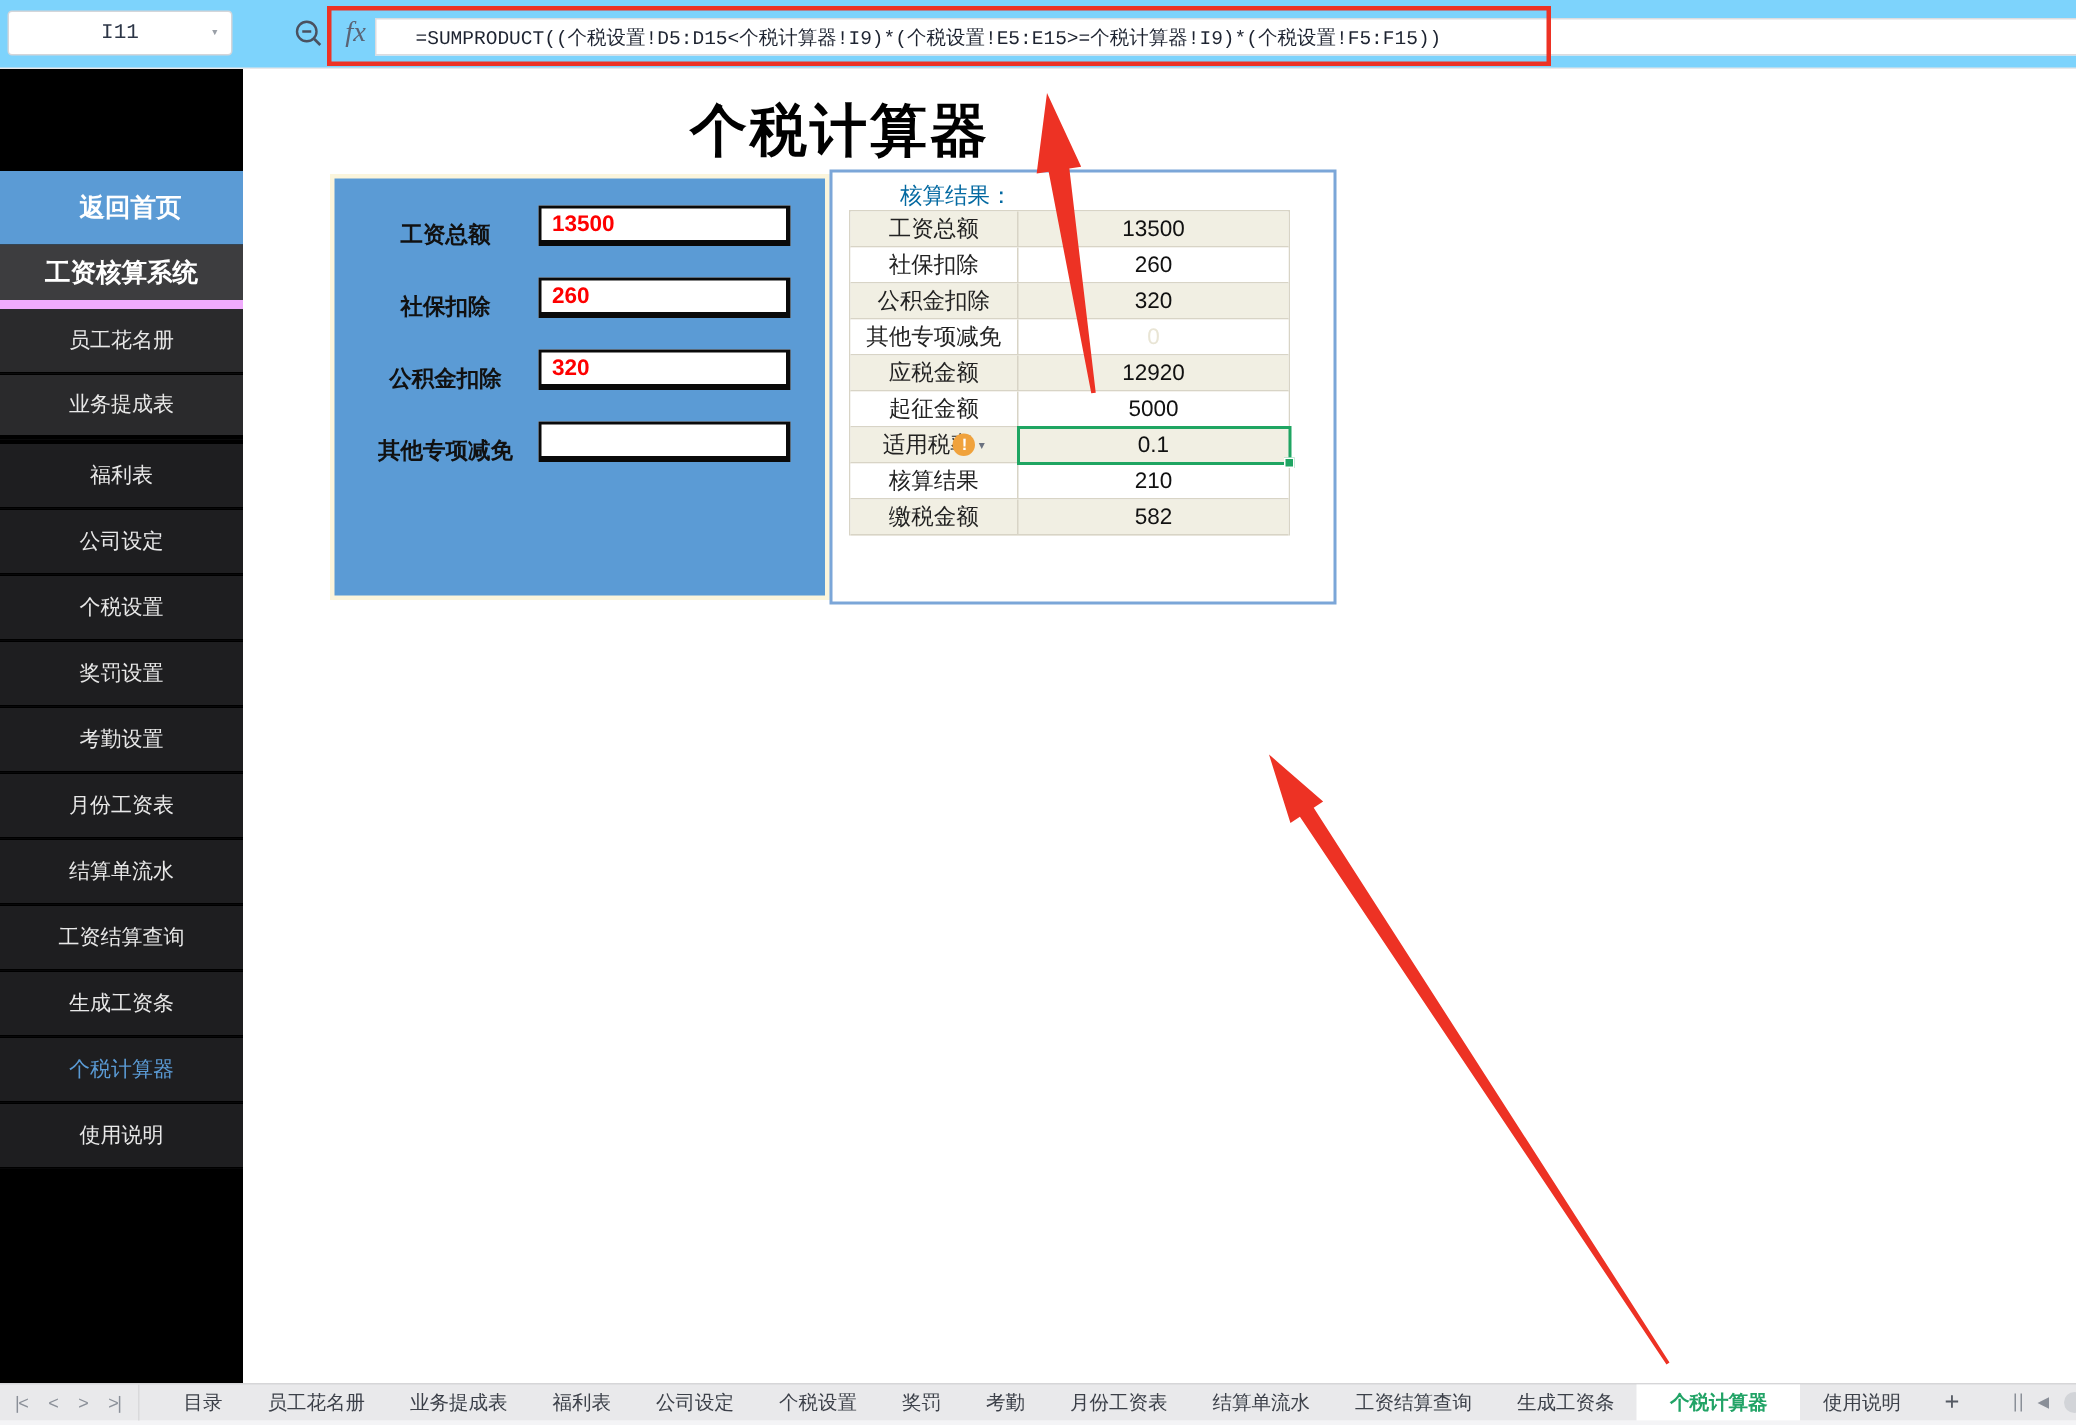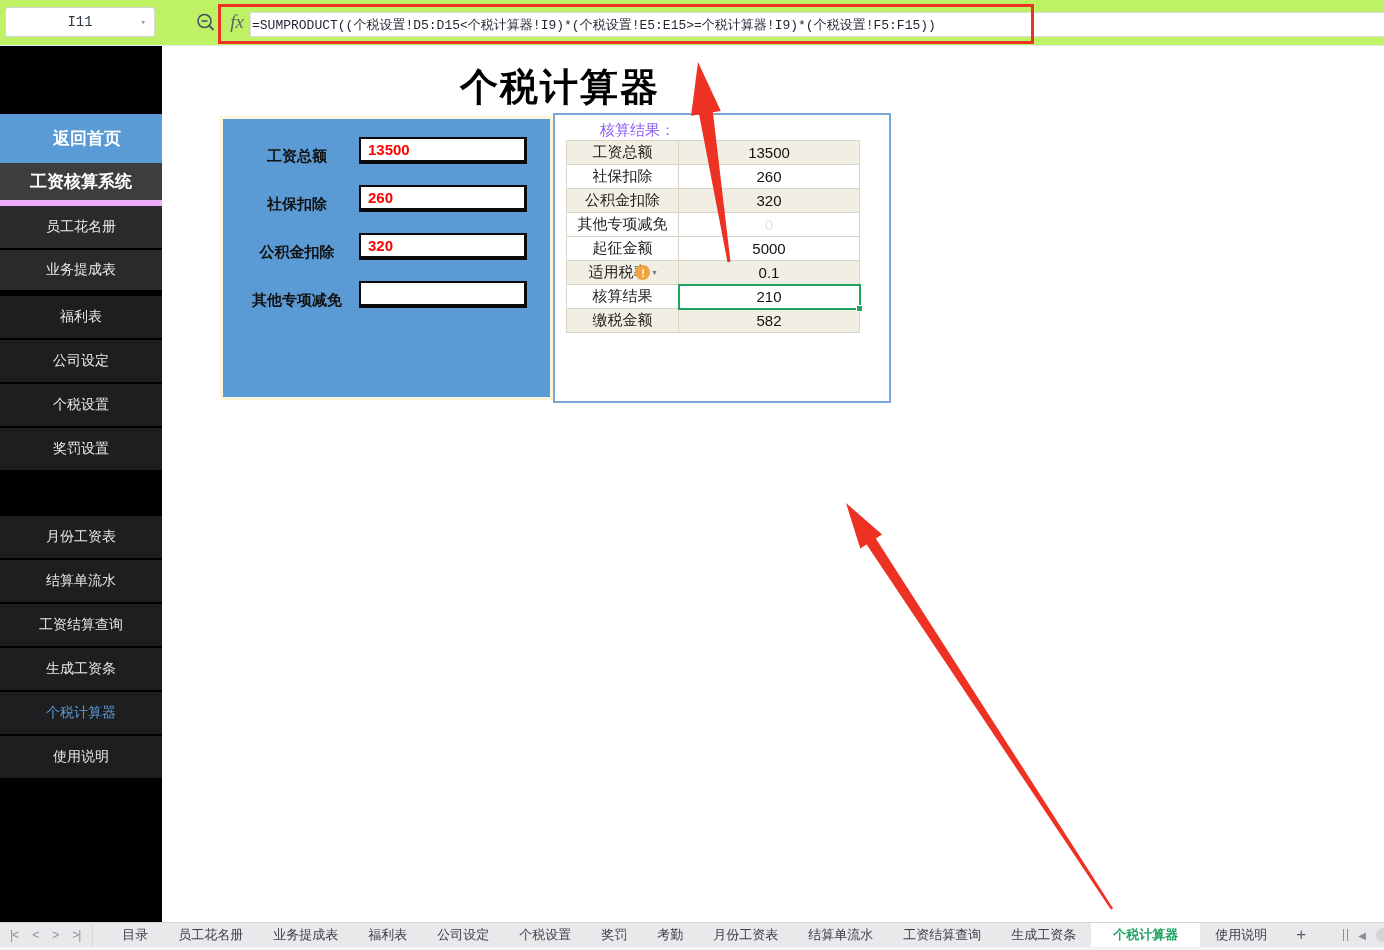--- a/index.html
+++ b/index.html
@@ -1,32 +1,32 @@
 <!DOCTYPE html>
 <html><head>
 <meta charset="utf-8">
 <style>
   * { margin:0; padding:0; box-sizing:border-box; }
   html,body { width:1384px; height:950px; overflow:hidden; background:#fff;
     font-family:"Liberation Sans", sans-serif; }
 
   
-  #topbar { position:absolute; left:0; top:0; width:1384px; height:46px; background:#bef264;
+  #topbar { position:absolute; left:0; top:0; width:1384px; height:46px; background:#7dd3fc;
     border-bottom:1px solid #e8e8ea; z-index:5; }
   #name-box { position:absolute; left:5px; top:7px; width:150px; height:30px; background:#fff;
     border:1px solid #d4d6da; border-radius:3px; display:flex; align-items:center; justify-content:center;
     font-family:"Liberation Mono", monospace; font-size:14px; color:#2c3546; }
   #name-box .caret { position:absolute; right:8px; top:9px; font-size:9px; color:#9aa0a8; }
   #zoom-out { position:absolute; left:193px; top:10px; width:26px; height:26px; display:flex;
     align-items:center; justify-content:center; }
   #fx { position:absolute; left:224px; top:8px; width:26px; height:28px;
     font-family:"Liberation Serif", serif; font-style:italic; font-size:19px; color:#5a6475;
     display:flex; align-items:center; justify-content:center; }
   #formula-field { position:absolute; left:250px; top:12px; width:1134px; height:25px; background:#fff;
-    border:1px solid #dcdcdf; border-right:none; display:flex; align-items:center; padding-left:1px;
+    border:1px solid #dcdcdf; border-right:none; display:flex; align-items:center; padding-left:26px;
     font-family:"Liberation Mono", monospace; font-size:13px; color:#1d2330; white-space:nowrap; overflow:hidden; }
   #formula-redrect { position:absolute; left:218px; top:4px; width:816px; height:40px;
     border:3px solid #ed3224; z-index:6; pointer-events:none; }
 
   
   #sidebar { position:absolute; left:0; top:46px; width:162px; height:876px; background:#000; z-index:4; }
   .side-home { position:absolute; left:0; top:68px; width:162px; height:49px; background:#5b9bd5;
     color:#fff; font-size:17px; font-weight:bold; display:flex; align-items:center; justify-content:center;padding-left:12px; }
   .side-system { position:absolute; left:0; top:117px; width:162px; height:43px; background:#3d3d3f;
     color:#fff; font-size:17px; font-weight:bold; display:flex; align-items:center; justify-content:center;
@@ -47,21 +47,21 @@
   .form-label { position:absolute; left:6px; width:136px; text-align:center; font-size:15px;
     font-weight:bold; color:#111; }
   .form-input { position:absolute; left:136px; width:168px; height:27px; background:#fff;
     border:2px solid #0a0a0a; border-right-width:3px; border-bottom-width:4px;
     font-size:15px; font-weight:bold; color:#fe0000; padding:0 0 0 7px; outline:none;
     font-family:"Liberation Sans", sans-serif; }
 
   
   #results-panel { position:absolute; left:553px; top:113px; width:338px; height:290px;
     background:#fff; border:2px solid #7ba6d8; }
-  #results-header { position:absolute; left:45px; top:6px; font-size:15px; color:#8b5cf6; }
+  #results-header { position:absolute; left:45px; top:6px; font-size:15px; color:#0369a1; }
   #rtable { position:absolute; left:11px; top:25px; width:294px; border:1px solid #d8d4c6;
     border-bottom:none; }
   .rrow { display:flex; height:24px; border-bottom:1px solid #d8d4c6; background:#fff; }
   .rrow.stripe { background:#f1efe3; }
   .rlabel { width:112px; border-right:1px solid #d8d4c6; display:flex; align-items:center;
     justify-content:center; font-size:15px; color:#222; position:relative; }
   .rvalue { flex:1; display:flex; align-items:center; justify-content:center; font-size:15px; color:#111; }
   .rvalue.faint { color:#e9e5d5; }
   .warn-group { display:flex; align-items:center; margin-left:-13px; z-index:2; }
   .warn-circle { width:15px; height:15px; border-radius:50%; background:#f0a23c; color:#fff;
@@ -115,20 +115,21 @@
 
 <div id="sidebar">
   <div class="side-home">返回首页</div>
   <div class="side-system">工资核算系统</div>
   <div class="side-item shade-a" style="top:160px">员工花名册</div>
   <div class="side-item shade-a" style="top:204px; border-bottom-width:3px">业务提成表</div>
   <div class="side-item shade-b" style="top:250px">福利表</div>
   <div class="side-item shade-b" style="top:294px">公司设定</div>
   <div class="side-item shade-b" style="top:338px">个税设置</div>
   <div class="side-item shade-b" style="top:382px">奖罚设置</div>
+  <div class="side-item shade-b" style="top:426px">考勤设置</div>
   <div class="side-item shade-b" style="top:470px">月份工资表</div>
   <div class="side-item shade-b" style="top:514px">结算单流水</div>
   <div class="side-item shade-b" style="top:558px">工资结算查询</div>
   <div class="side-item shade-b" style="top:602px">生成工资条</div>
   <div class="side-item shade-b active" style="top:646px">个税计算器</div>
   <div class="side-item shade-b" style="top:690px">使用说明</div>
 </div>
 
 <div id="sheet-title">个税计算器</div>
 
@@ -154,20 +155,24 @@
       <div class="rlabel">社保扣除</div>
       <div class="rvalue">260</div>
     </div>
     <div class="rrow stripe">
       <div class="rlabel">公积金扣除</div>
       <div class="rvalue">320</div>
     </div>
     <div class="rrow">
       <div class="rlabel">其他专项减免</div>
       <div class="rvalue faint">0</div>
+    </div>
+    <div class="rrow stripe">
+      <div class="rlabel">应税金额</div>
+      <div class="rvalue">12920</div>
     </div>
     <div class="rrow">
       <div class="rlabel">起征金额</div>
       <div class="rvalue">5000</div>
     </div>
     <div class="rrow stripe">
       <div class="rlabel">
         <span>适用税率</span>
         <span class="warn-group">
           <span class="warn-circle">!</span>

